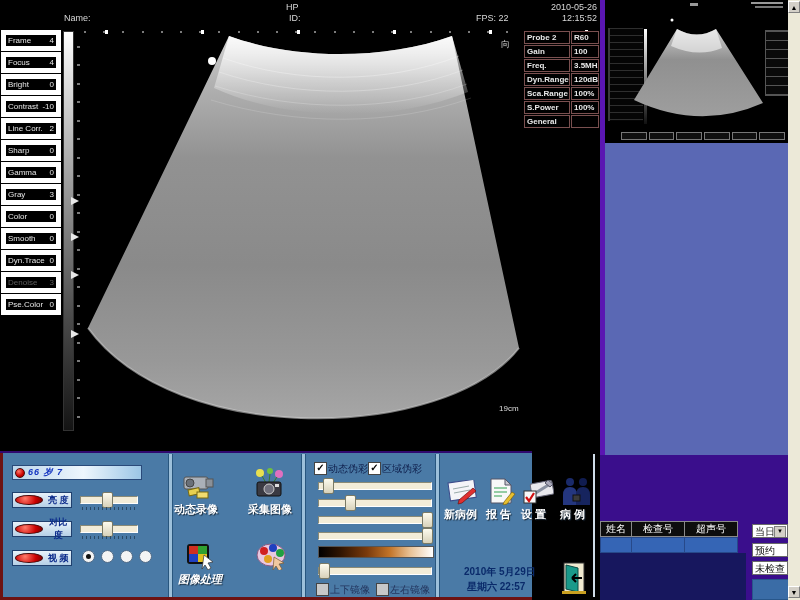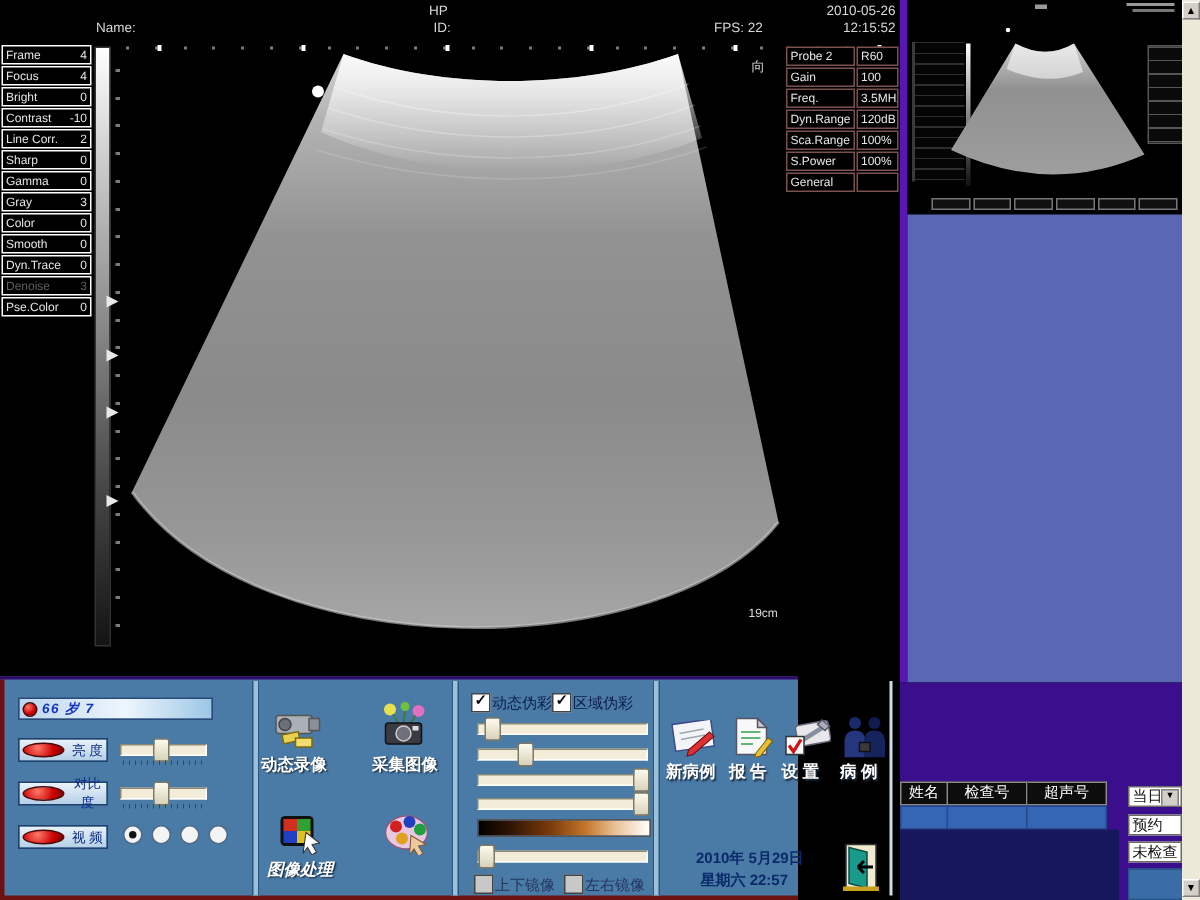--- a/index.html
+++ b/index.html
@@ -6,21 +6,21 @@
   .screen{position:relative;width:800px;height:600px;background:#000;overflow:hidden;
           font-family:"Liberation Sans",sans-serif;color:#e8e8e8;}
   .abs{position:absolute;}
 
   
   .topbar-text{position:absolute;font-size:9px;color:#d8d8d8;white-space:nowrap;}
 
   
   .param-table{position:absolute;left:1px;top:30px;width:60px;}
   .prow{display:flex;justify-content:space-between;align-items:center;
-        border:1px solid #ffffff;background:#000;height:11px;margin-bottom:1px;
+        border:5px solid #ffffff;background:#000;height:11px;margin-bottom:1px;
         padding:0 2px;font-size:8px;line-height:11px;}
   .prow .pl{color:#e4e4e4;} .prow .pv{color:#e4e4e4;}
   .prow.dim .pl,.prow.dim .pv{color:#5e5e5e;}
 
   
   .graybar{position:absolute;left:63px;top:31px;width:9px;height:398px;
            background:linear-gradient(180deg,#ffffff 0%,#cfcfcf 18%,#8c8c8c 45%,#4a4a4a 72%,#141414 100%);
            border:1px solid #333;}
 
   
@@ -32,21 +32,21 @@
   .ruler-left{position:absolute;left:77px;top:46px;width:3px;height:386px;
       background-image:repeating-linear-gradient(180deg,#7a7a7a 0 2px,transparent 2px 18.5px);}
   .focus-arrow{position:absolute;left:71px;width:0;height:0;
       border-top:4px solid transparent;border-bottom:4px solid transparent;border-left:8px solid #e8e8e8;}
   .dot-marker{position:absolute;left:208px;top:57px;width:8px;height:8px;border-radius:50%;background:#fff;}
   .depth-label{position:absolute;left:499px;top:404px;font-size:8px;color:#ddd;}
   .orient-marker{position:absolute;left:501px;top:38px;font-size:9px;color:#cfcfcf;}
 
   
   .info-table{position:absolute;left:524px;top:31px;width:78px;}
-  .irow{display:grid;grid-template-columns:46px 28px;gap:1px;margin-bottom:1px;}
+  .irow{display:grid;grid-template-columns:46px 28px;gap:1px;margin-bottom:1px;font-weight:bold;}
   .irow span{border:1px solid #7a5050;background:#000;font-size:8px;line-height:11px;height:11px;
              padding-left:2px;color:#e8e8e8;white-space:nowrap;overflow:hidden;}
 
   
   .fan-svg{position:absolute;left:0;top:0;}
 
   
   .menubar{position:absolute;left:0;top:436px;width:600px;height:17px;background:#17052e;
            display:flex;gap:3px;padding:1px 2px;box-sizing:border-box;}
   .mbtn{flex:1;position:relative;background:#0a0a0a;border:1px solid #9b8ab0;color:#e8e8e8;
@@ -63,21 +63,21 @@
   .panel-right-edge{position:absolute;left:593px;top:3px;width:2px;height:143px;background:#cfdce8;}
 
   .grad-field{position:absolute;height:13px;border:1px solid #2a4a7a;
         background:linear-gradient(90deg,#bcd6ec 0%,#eef6fd 55%,#9cc6e6 100%);
         display:flex;align-items:center;font-size:9px;}
   .red-dot{width:8px;height:8px;border-radius:50%;margin:0 3px 0 2px;flex:0 0 auto;
         background:radial-gradient(circle at 35% 30%,#ff7a6a,#cc0000 60%,#7a0000);border:1px solid #4a0a0a;}
   .age-text{font-style:italic;color:#1535c0;font-weight:bold;letter-spacing:1px;}
   .cn-btn{position:absolute;width:58px;height:14px;border:1px solid #20406e;
         background:linear-gradient(180deg,#e8f2fa,#b6d0e6);display:flex;align-items:center;
-        font-size:9px;font-weight:normal;color:#0a2a8a;justify-content:space-between;}
+        font-size:9px;font-weight:bold;color:#0a2a8a;justify-content:space-between;}
   .cn-btn span{flex:1;text-align:center;}
 
   .slider{position:absolute;height:14px;}
   .sl-track{position:absolute;left:0;right:0;top:4px;height:6px;background:#f2ecd8;
         border-top:1px solid #8a8a76;border-left:1px solid #8a8a76;
         border-bottom:1px solid #ffffff;border-right:1px solid #ffffff;}
   .sl-thumb{position:absolute;top:0;width:9px;height:14px;background:linear-gradient(180deg,#fdfbee,#d8d2ba);
         border:1px solid #7a7a66;border-radius:2px;}
   .sl-ticks{position:absolute;left:2px;right:2px;top:15px;height:3px;
         background:repeating-linear-gradient(90deg,#2a4a66 0 1px,transparent 1px 4px);}

